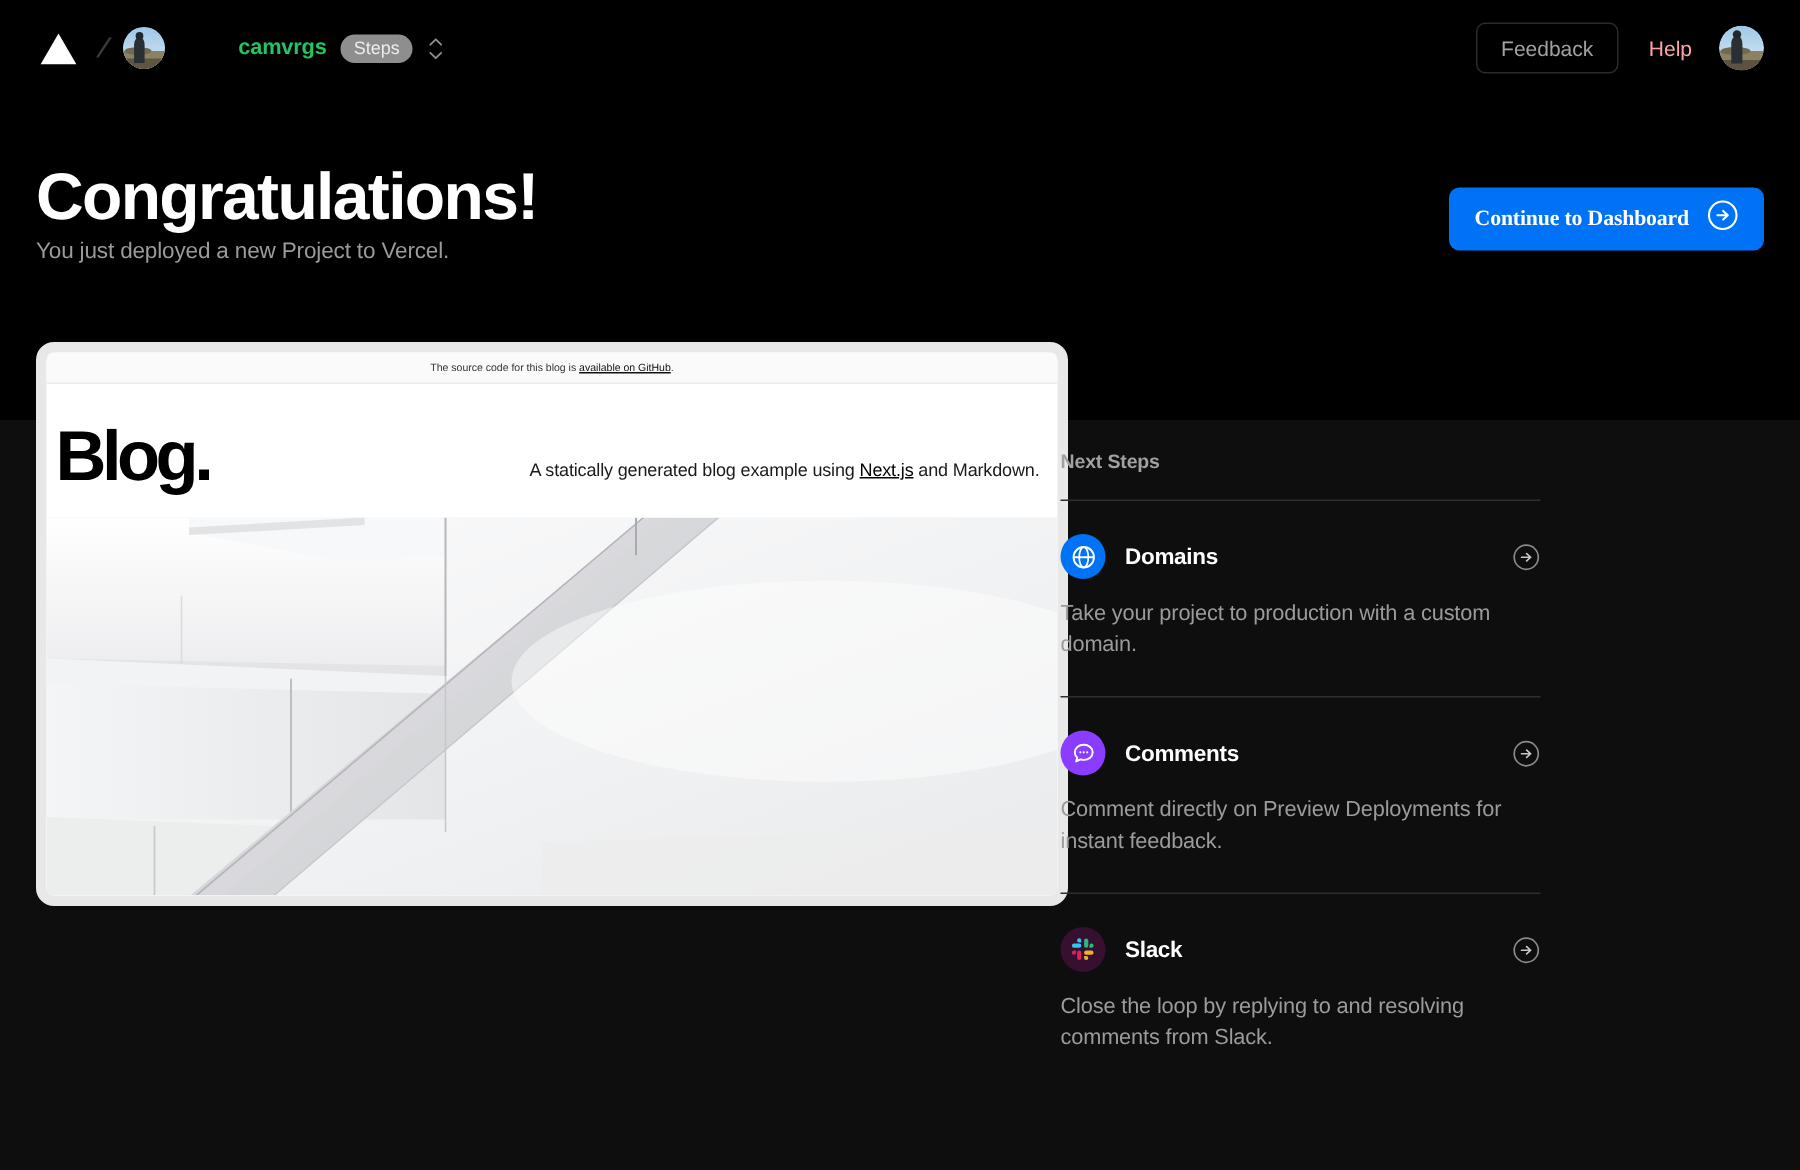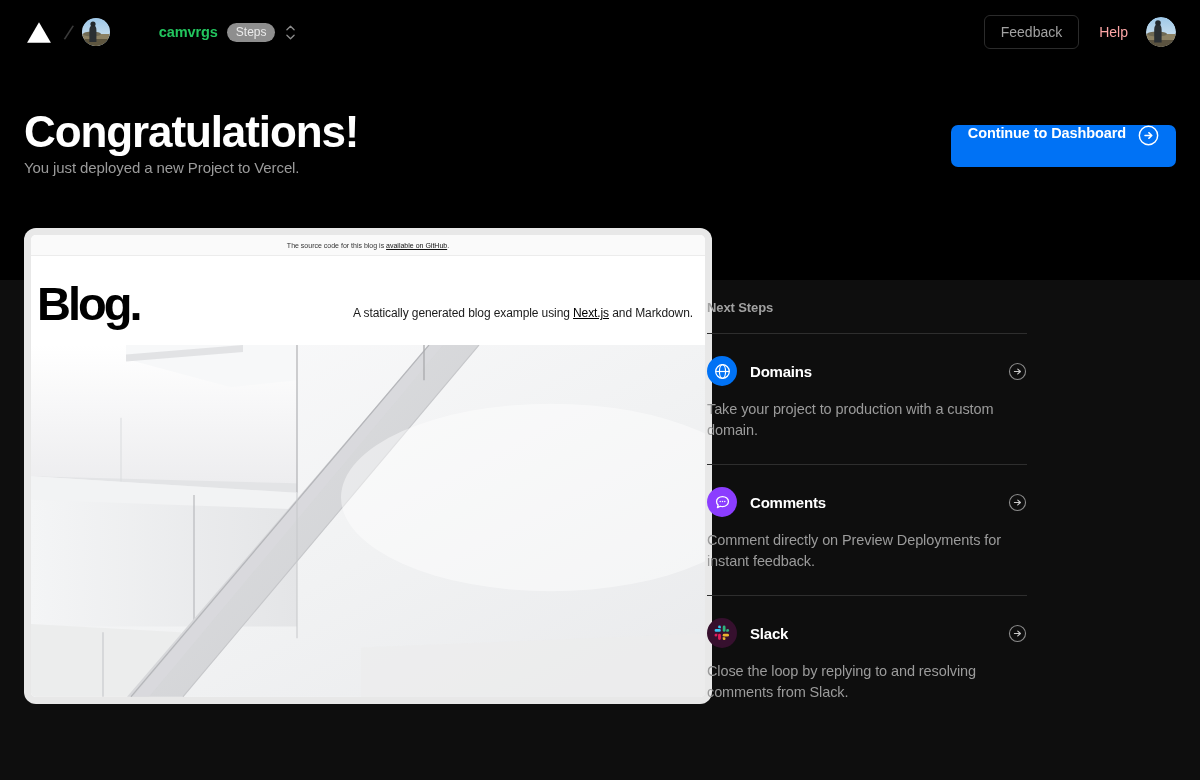--- a/index.html
+++ b/index.html
@@ -167,39 +167,39 @@
     letter-spacing: -0.1px;
   }
 
   .cta-btn {
     margin-left: auto;
     margin-top: 17px;
     background: #0072f5;
     color: #ffffff;
     border: none;
     border-radius: 7px;
-    font-family: Liberation Sans, sans-serif;
+    font-family: Liberation Serif, serif;
     font-size: 14.5px;
     font-weight: bold;
     letter-spacing: -0.1px;
     padding: 0 17px;
     height: 42px;
     display: flex;
-    align-items: flex-start;
+    align-items: center;
     gap: 12px;
     cursor: pointer;
   }
 
   
   .preview-card {
     position: absolute;
     left: 24px;
     top: 228px;
     width: 688px;
-    height: 476px;
+    height: 376px;
     background: #e8e8e8;
     border-radius: 12px;
     padding: 7px;
     z-index: 16;
   }
 
   .preview-inner {
     width: 100%;
     height: 100%;
     background: #ffffff;

